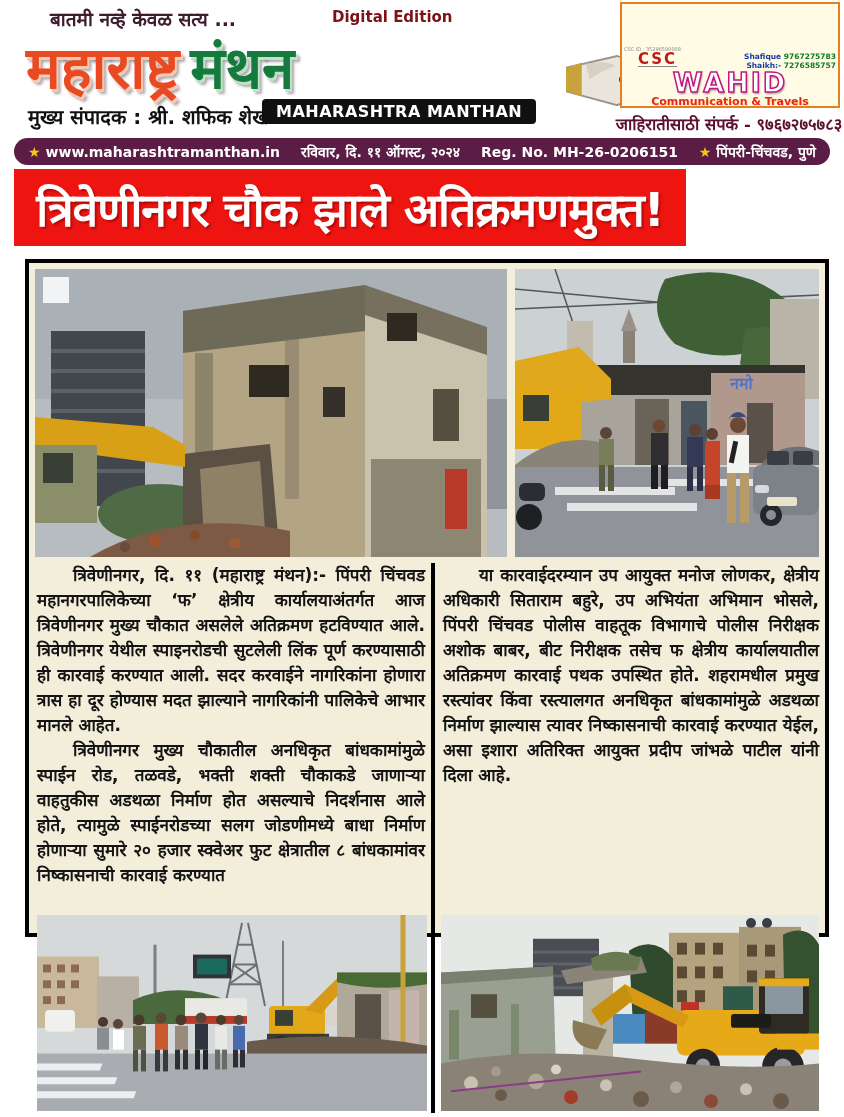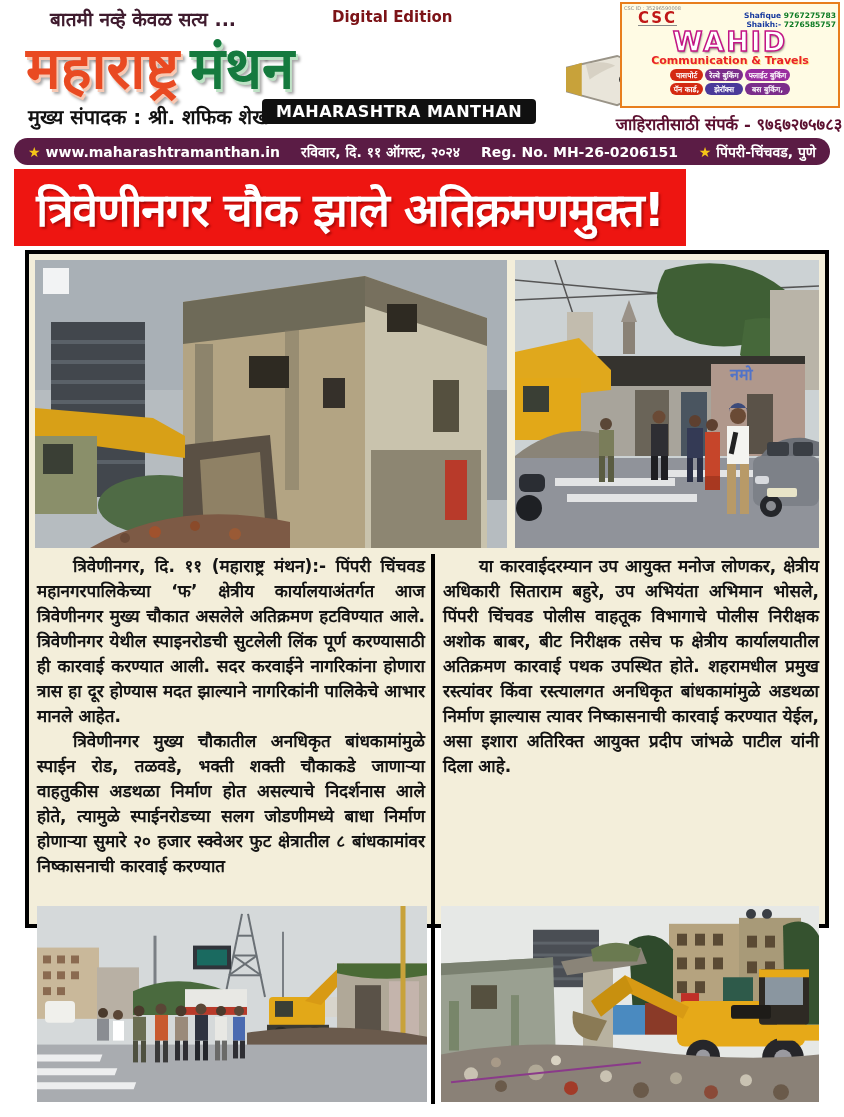--- a/index.html
+++ b/index.html
@@ -22,21 +22,21 @@
     background:#fffbe4;box-sizing:border-box;display:flex;flex-direction:column;overflow:hidden;}
   .ad-top{flex:1;display:flex;}
   .ad-left{width:60px;background:linear-gradient(#fde9b8,#fdf6d8);display:flex;flex-direction:column;align-items:center;padding-top:2px;}
   .apale{width:46px;height:26px;background:radial-gradient(circle at 50% 30%,#f8a43c,#ef7d12);border-radius:50%;
     color:#fff;font-size:7.5px;font-weight:bold;display:flex;align-items:center;justify-content:center;text-align:center;line-height:8px;}
   .dseva{color:#16399e;font-size:8px;font-weight:bold;margin-top:4px;border:1px solid #cfe0f5;background:#eef5fd;padding:1px 2px;text-align:center;}
   .dcenter{color:#c01a1a;font-size:6px;font-weight:bold;margin-top:1px;text-align:center;}
   .dindia{margin-top:3px;display:flex;align-items:center;gap:2px;}
   .dindia .tri{width:10px;height:10px;border-radius:50%;background:conic-gradient(#f5913c 0 33%,#ffffff 33% 66%,#2f8a3c 66%);border:1px solid #2a58a8;}
   .dindia .txt{font-size:6px;color:#2a58a8;font-weight:bold;}
-  .ad-right{flex:1;display:flex;flex-direction:column;align-items:center;padding:1px 2px 0 2px;}
+  .ad-right{flex:1;display:flex;flex-direction:column;align-items:center;padding:1px 2px 0 2px;margin-top:41px;}
   .csc-id{font-size:5px;color:#888;align-self:flex-start;}
   .csc-row{display:flex;width:100%;justify-content:space-between;align-items:flex-start;}
   .csc-logo{color:#c01818;font-size:15px;font-weight:bold;letter-spacing:2px;border-bottom:1px solid #888;line-height:14px;margin-left:14px;}
   .phones{text-align:right;font-size:7.5px;font-weight:bold;line-height:9px;}
   .phones .lbl{color:#16399e;}
   .phones .num{color:#0c7a22;}
   .wahid{font-size:27px;font-weight:bold;color:#ffffff;-webkit-text-stroke:1.5px #c31585;
     text-shadow:1px 2px 2px rgba(0,0,0,.4);line-height:26px;letter-spacing:2px;}
   .commtrav{color:#e8232a;font-size:11px;font-weight:bold;text-shadow:1px 1px 0 #ffe98a;line-height:12px;}
   .pills{display:grid;grid-template-columns:auto auto auto;gap:2px;margin-top:2px;}
@@ -50,21 +50,21 @@
     border-radius:14px;display:flex;align-items:center;justify-content:space-between;
     box-sizing:border-box;padding:0 14px;color:#fff;font-weight:bold;font-size:14px;}
   .infobar .seg{display:flex;align-items:center;gap:5px;white-space:nowrap;}
   .star{color:#f5c518;font-size:14px;}
   
   .headline{position:absolute;left:14px;top:169px;width:672px;height:77px;background:#ee1511;
     display:flex;align-items:center;justify-content:center;overflow:hidden;}
   .headline span{color:#fff;font-size:46px;font-weight:bold;white-space:nowrap;letter-spacing:-1px;
     text-shadow:2px 2px 2px rgba(120,0,0,.5);}
   
-  .frame{position:absolute;left:25px;top:250px;width:804px;height:678px;border:4px solid #000;
+  .frame{position:absolute;left:25px;top:259px;width:804px;height:678px;border:4px solid #000;
     background:#f3eeda;box-sizing:border-box;}
   .photo{position:absolute;overflow:hidden;background:#cfd3d2;}
   .photo svg{display:block;width:100%;height:100%;}
   .ph-tl{left:6px;top:6px;width:472px;height:288px;}
   .ph-tr{left:486px;top:6px;width:304px;height:288px;}
   .ph-bl{left:8px;top:652px;width:390px;height:196px;}
   .ph-br{left:412px;top:652px;width:378px;height:196px;}
   .col-divider{position:absolute;left:402px;top:300px;width:4px;height:550px;background:#000;}
   .col{position:absolute;top:300px;font-size:17px;font-weight:bold;line-height:25px;
     text-align:justify;color:#141414;}

